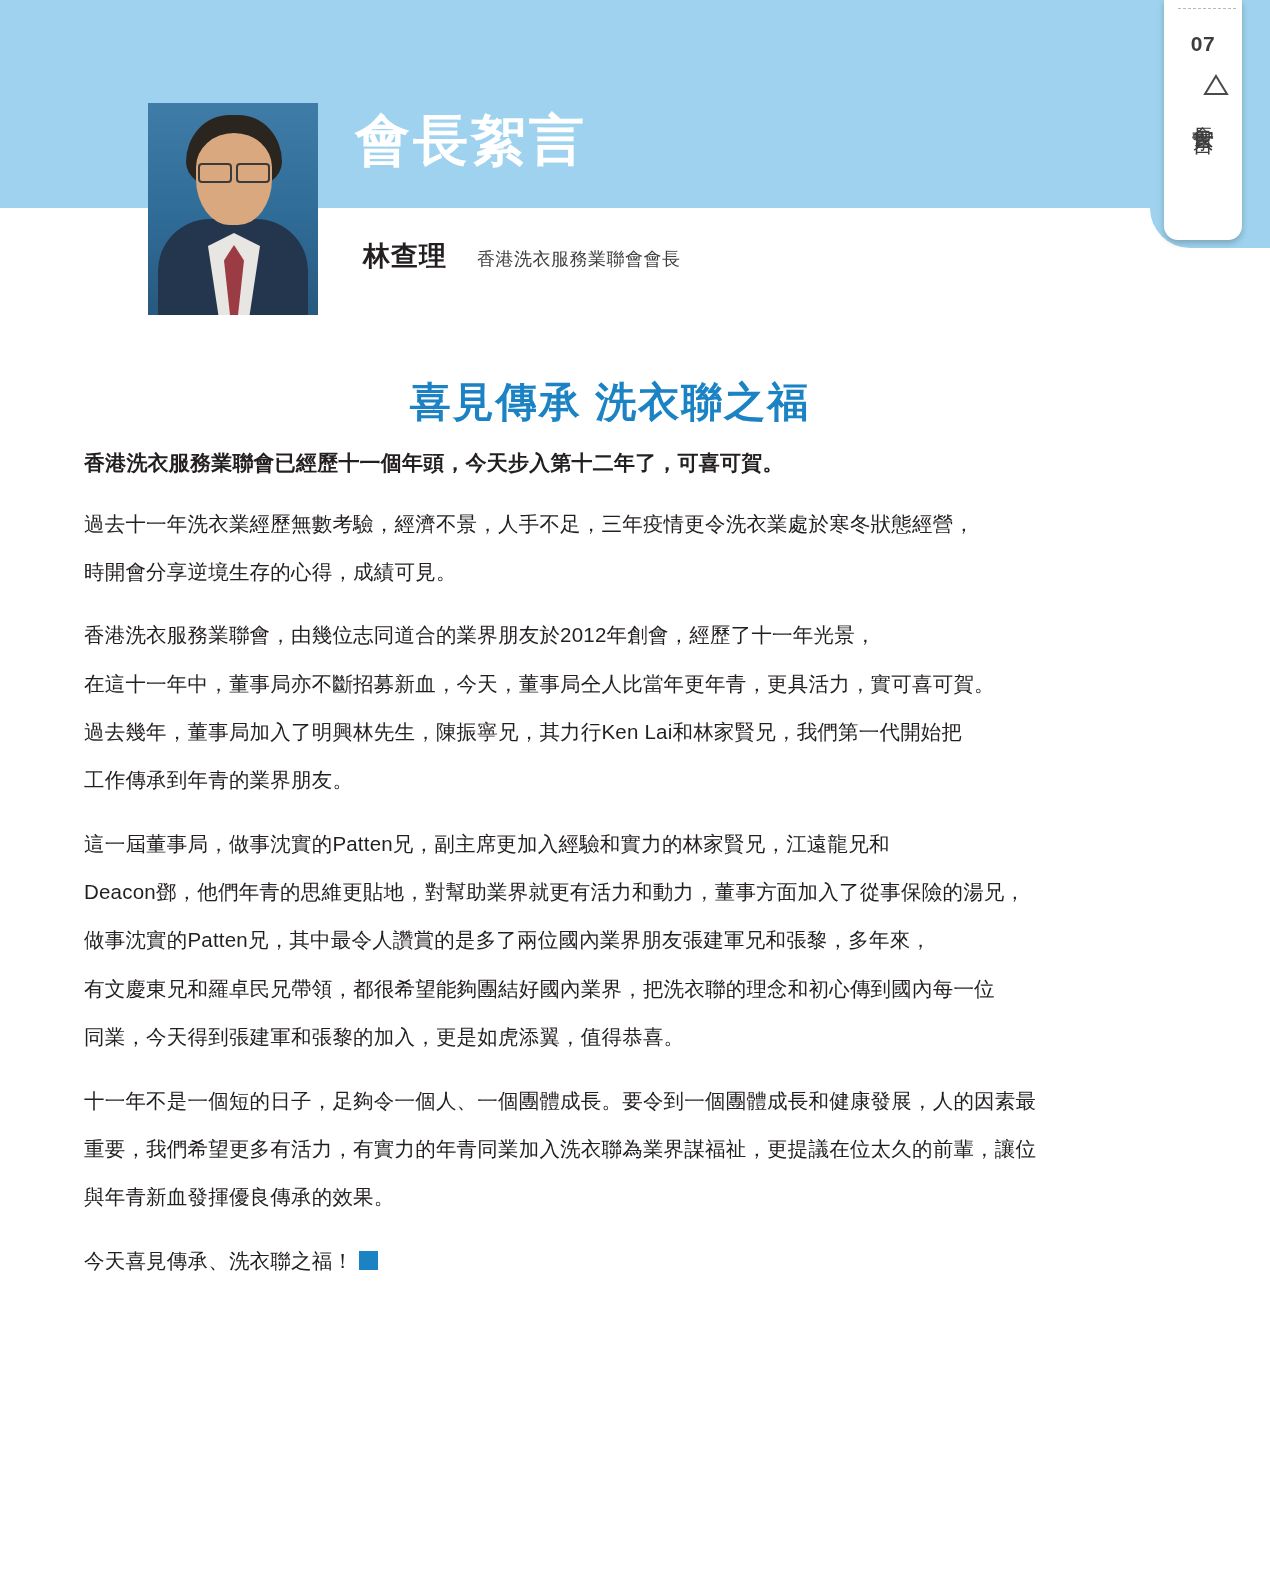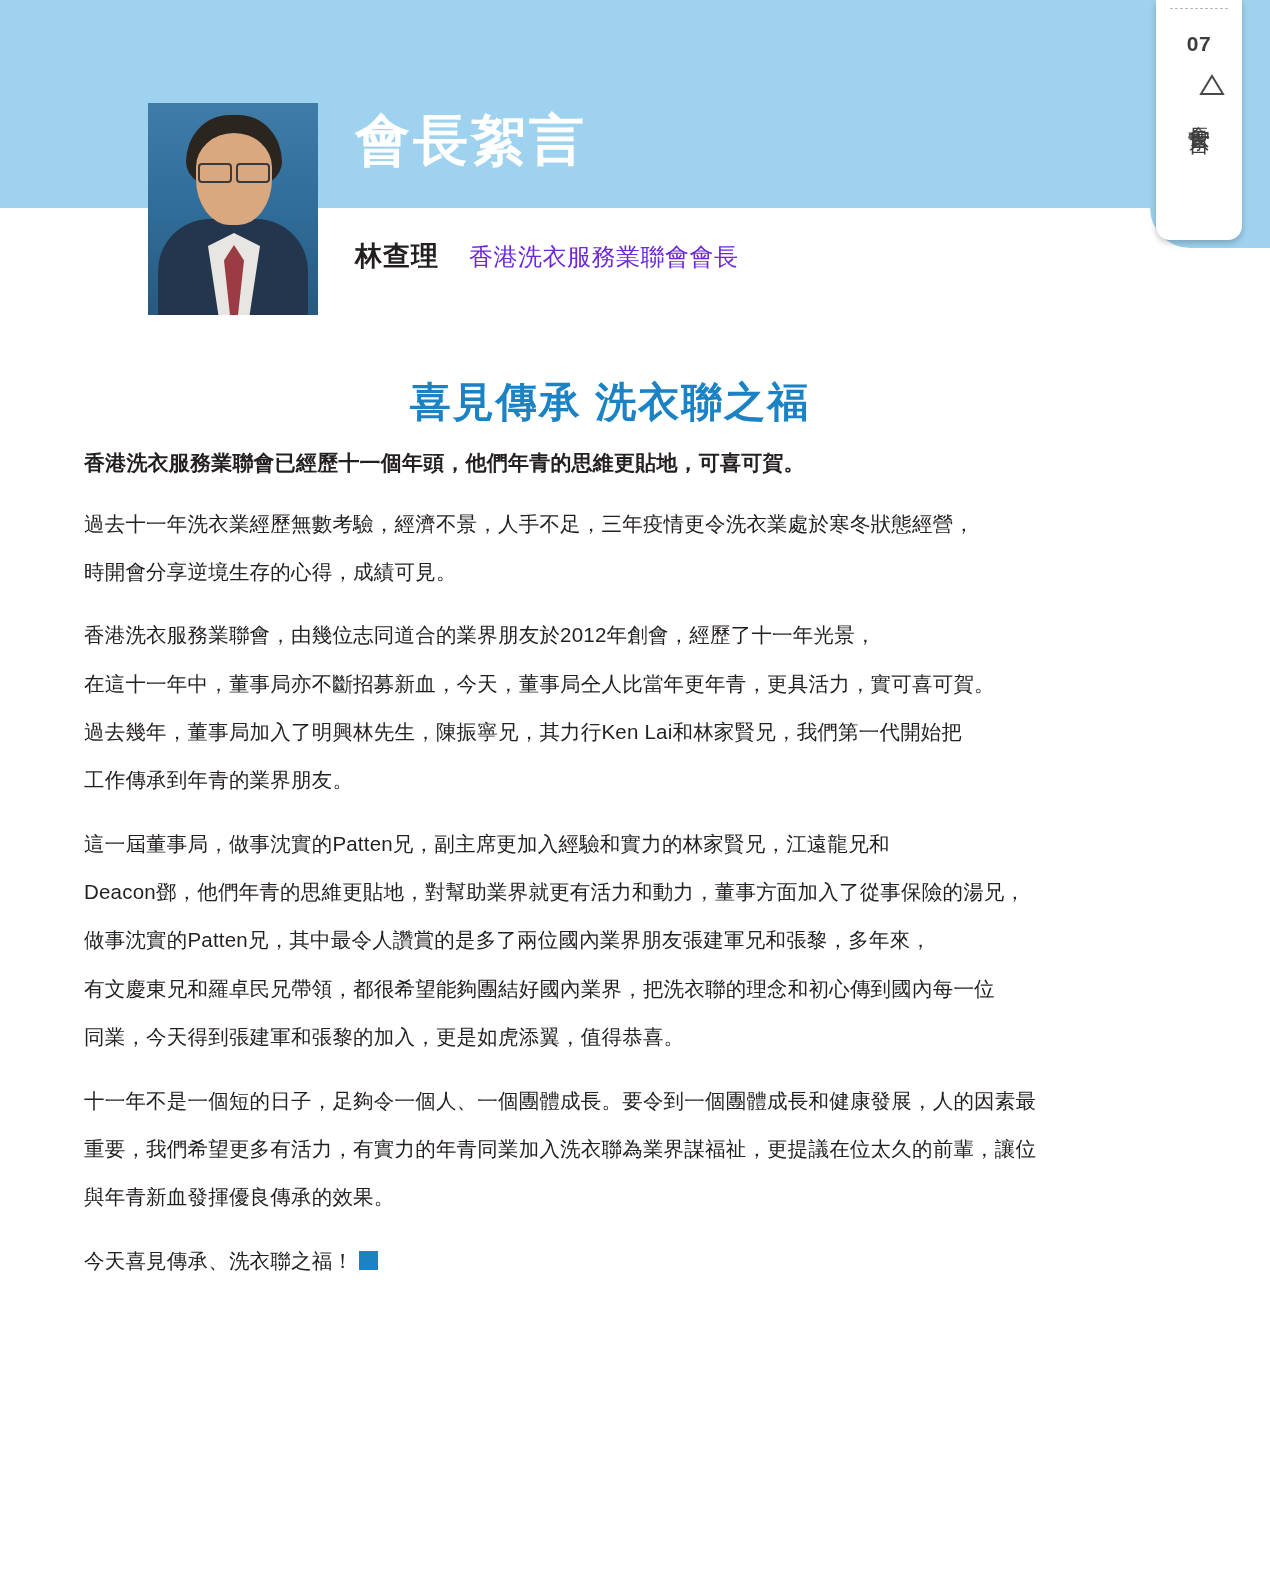--- a/index.html
+++ b/index.html
@@ -34,21 +34,21 @@
     height: 40px;
     background: #9ed2ee;
     border-bottom-left-radius: 40px;
   }
 
   
   .side-tab {
     position: absolute;
     right: 28px;
     top: 0;
-    width: 86px;
+    width: 78px;
     height: 240px;
     background: #ffffff;
     border-bottom-left-radius: 14px;
     border-bottom-right-radius: 14px;
     box-shadow: 0 3px 6px rgba(0,0,0,0.22);
     z-index: 5;
   }
   .side-tab .dashed {
     position: absolute;
     left: 14px;
@@ -186,24 +186,25 @@
     left: 355px;
     top: 238px;
     display: flex;
     align-items: baseline;
   }
   .byline .name {
     font-size: 27px;
     font-weight: bold;
     color: #231f20;
     letter-spacing: 1px;
+    margin-left: 8px;
   }
   .byline .role {
-    font-size: 24px;
-    color: #6d28d9;
+    font-size: 18px;
+    color: #404040;
     margin-left: 30px;
     letter-spacing: 0.5px;
     text-align: right;
   }
 
   
   .article-title {
     position: absolute;
     left: 0;
     top: 375px;
@@ -278,21 +279,21 @@
 <div class="page-title">會長絮言</div>
 
 <div class="byline">
   <span class="name">林查理</span>
   <span class="role">香港洗衣服務業聯會會長</span>
 </div>
 
 <div class="article-title">喜見傳承 洗衣聯之福</div>
 
 <div class="body">
-  <p class="lead">香港洗衣服務業聯會已經歷十一個年頭，他們年青的思維更貼地，可喜可賀。</p>
+  <p class="lead">香港洗衣服務業聯會已經歷十一個年頭，今天步入第十二年了，可喜可賀。</p>
 
   <p class="para">
     <span class="ln">過去十一年洗衣業經歷無數考驗，經濟不景，人手不足，三年疫情更令洗衣業處於寒冬狀態經營，</span>
     <span class="ln">時開會分享逆境生存的心得，成績可見。</span>
   </p>
 
   <p class="para">
     <span class="ln">香港洗衣服務業聯會，由幾位志同道合的業界朋友於2012年創會，經歷了十一年光景，</span>
     <span class="ln">在這十一年中，董事局亦不斷招募新血，今天，董事局仝人比當年更年青，更具活力，實可喜可賀。</span>
     <span class="ln">過去幾年，董事局加入了明興林先生，陳振寧兄，其力行Ken Lai和林家賢兄，我們第一代開始把</span>

